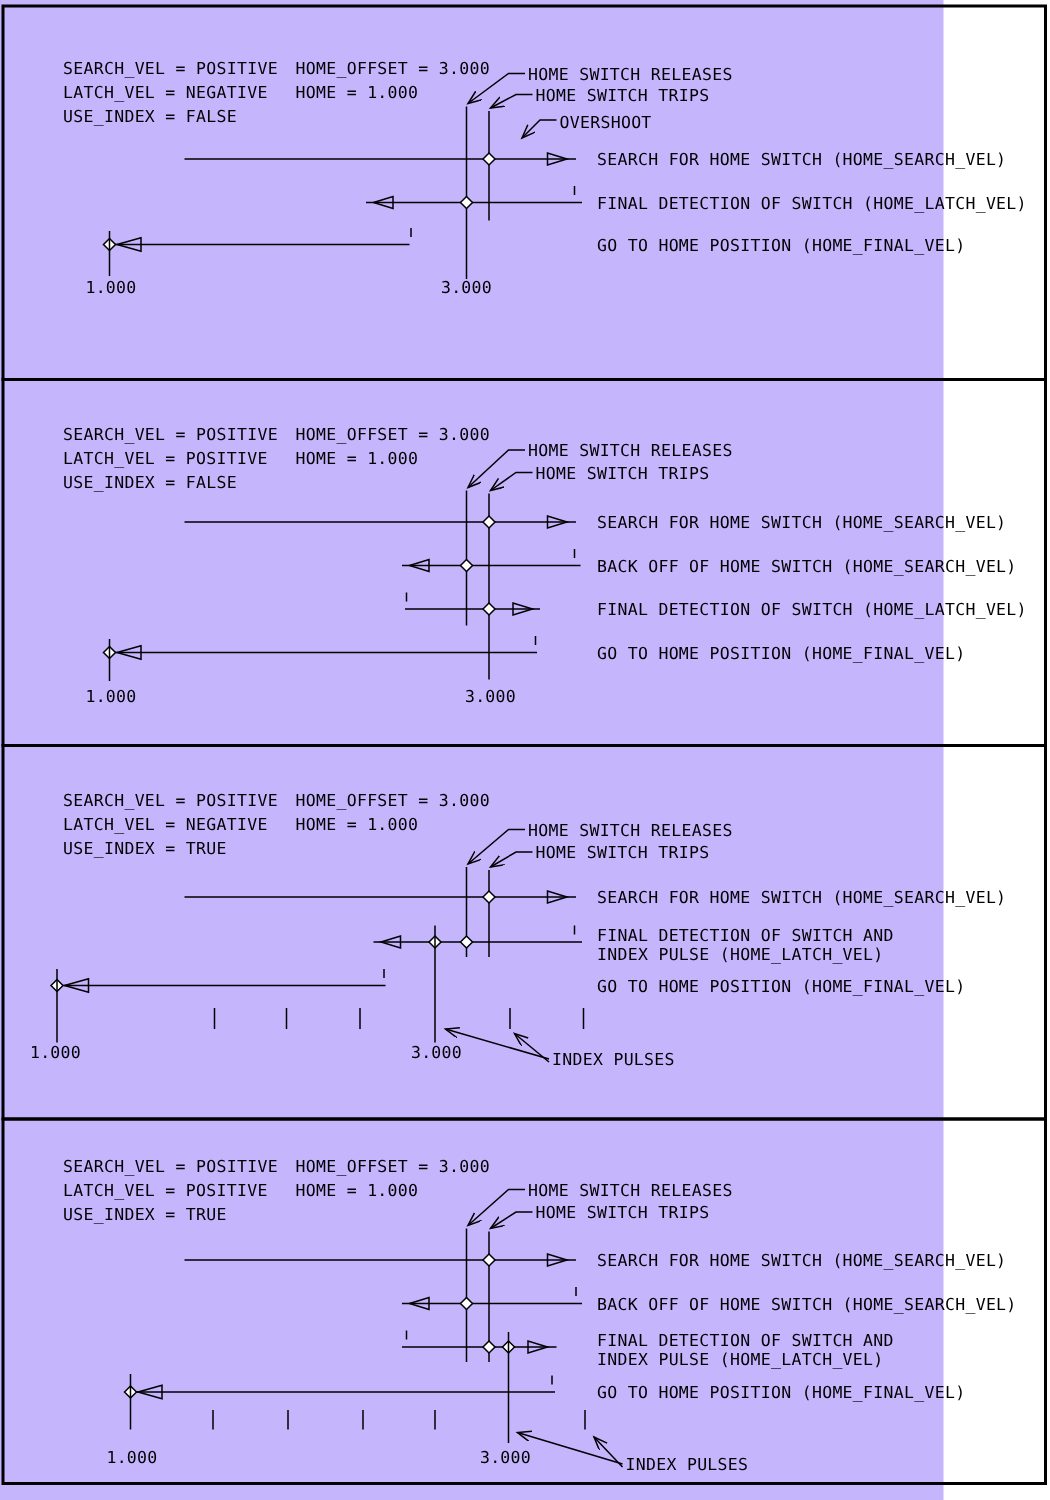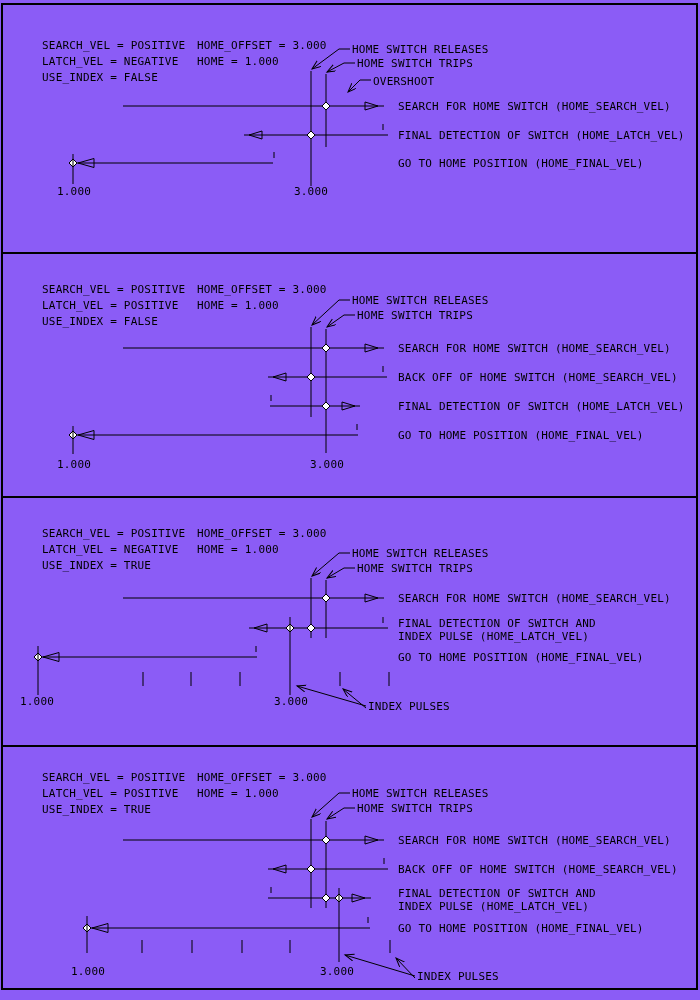--- a/index.html
+++ b/index.html
@@ -1,16 +1,16 @@
 <!DOCTYPE html>
 <html><head>
 <meta charset="utf-8">
 <style>
   html,body{margin:0;padding:0;background:#fff;}
-  #stage{position:relative;width:700px;height:1000px;background:#8b5cf6;font-family:"DejaVu Sans Mono",monospace;}
+  #stage{position:relative;width:629px;height:1000px;background:#c4b5fd;font-family:"DejaVu Sans Mono",monospace;}
   svg{position:absolute;left:0;top:0;}
   svg text{font-family:"DejaVu Sans Mono",monospace;font-size:11px;fill:#000;letter-spacing:0.2px;white-space:pre;}
   svg text.ctr{text-anchor:middle;}
   .ln{stroke:#000;stroke-width:1;fill:none;}
   .bx{stroke:#000;stroke-width:2;fill:none;}
   .tri{stroke:#000;stroke-width:1;fill:none;}
   .dia{stroke:#000;stroke-width:1;fill:#fff;}
 </style>
 </head>
 <body>

